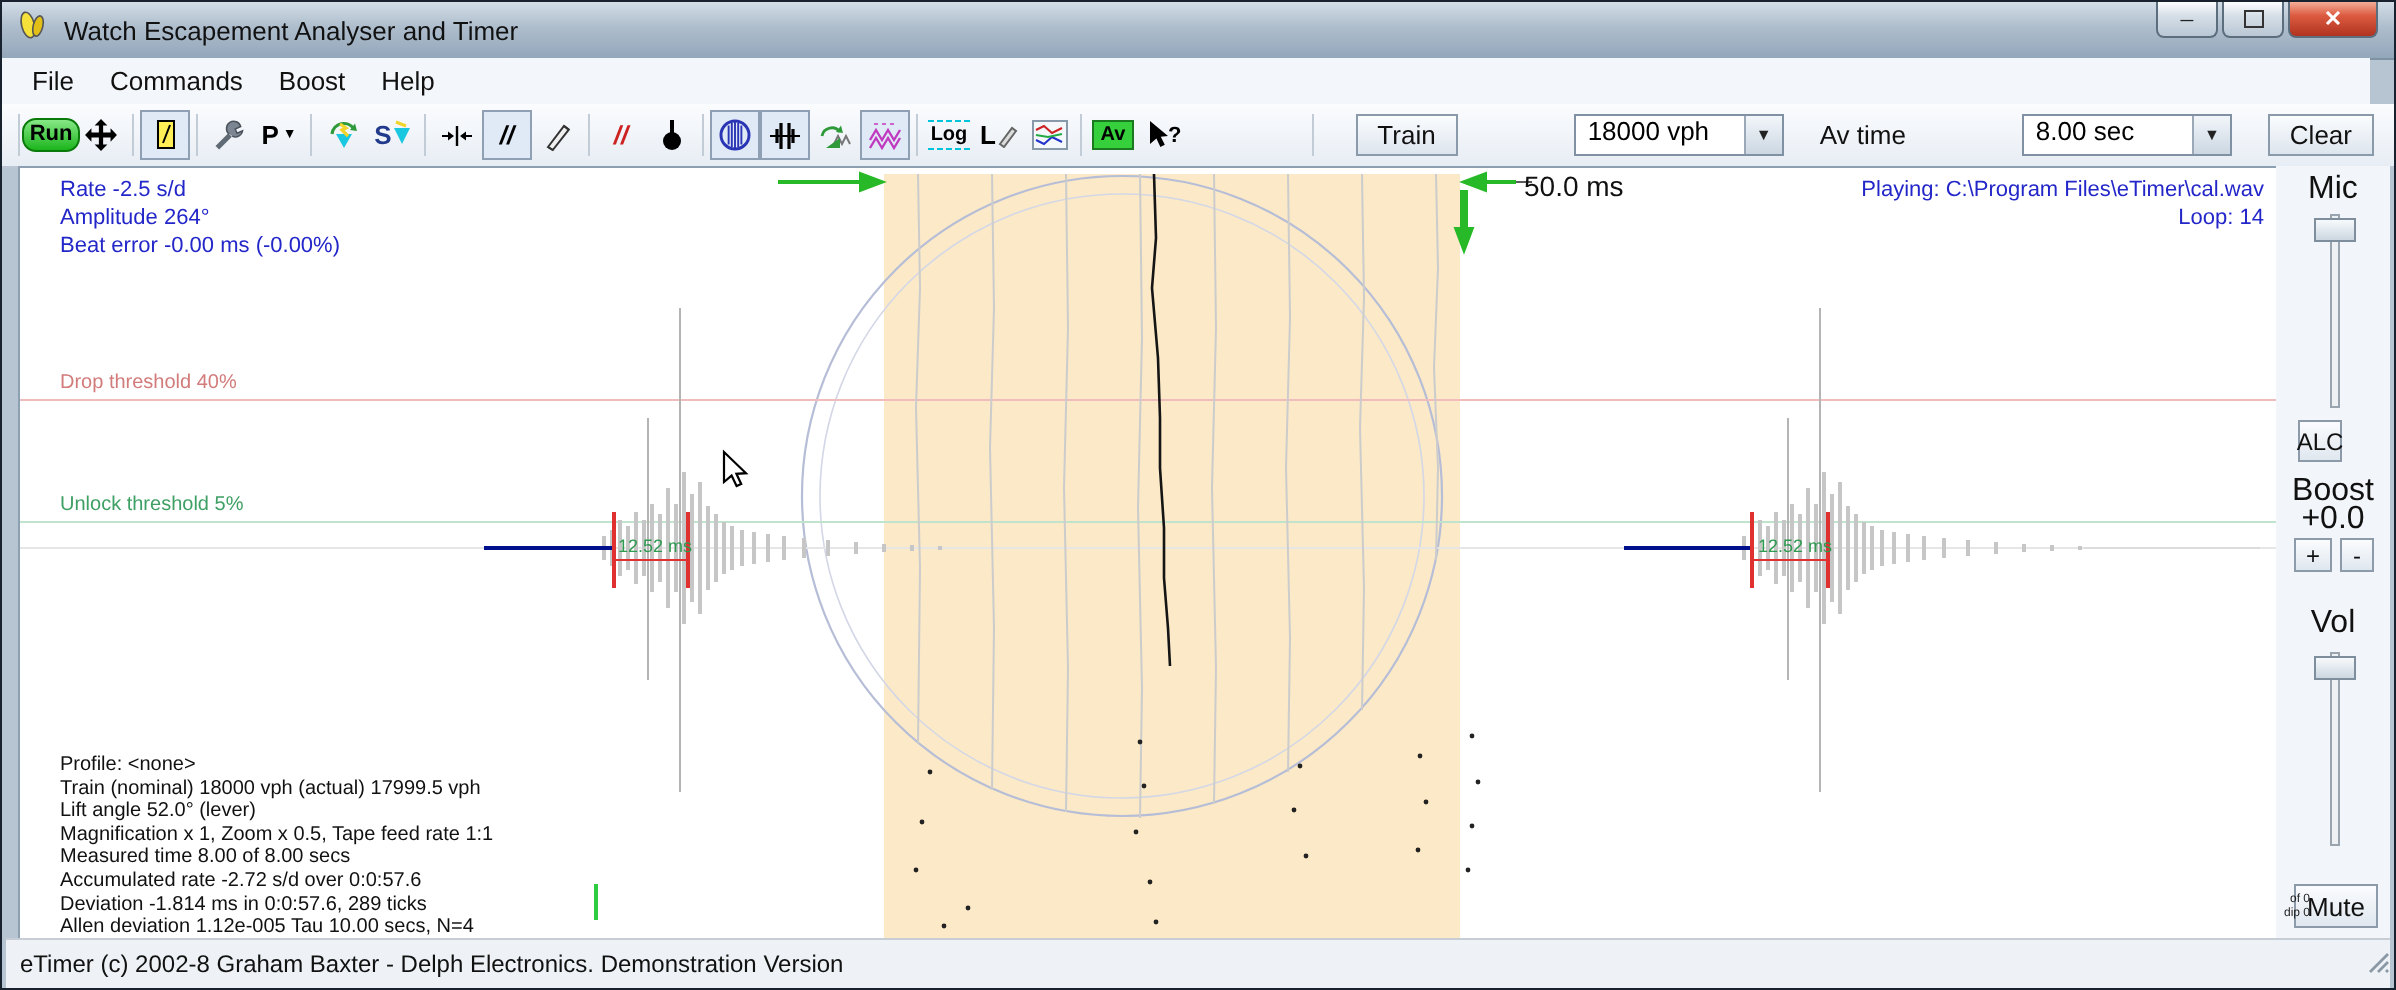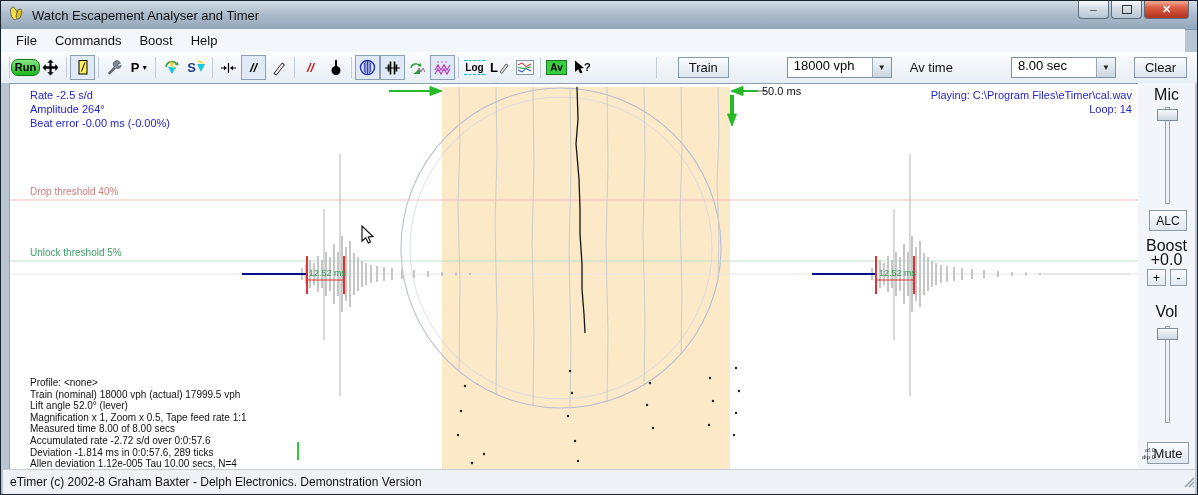--- a/index.html
+++ b/index.html
@@ -41,21 +41,21 @@
   .tlabel{font-size:13px;color:#111;}
   
   .plot{position:absolute;left:8px;top:82px;width:1128px;height:386px;background:#fff;
     border-top:1px solid #8da0b2;border-left:1px solid #8da0b2;overflow:hidden;}
   .plot svg{position:absolute;left:0;top:0;}
   .readout{position:absolute;left:20px;top:4px;color:#2326c8;font-size:11px;line-height:14px;}
   .playing{position:absolute;right:6px;top:4px;color:#2326c8;font-size:11px;line-height:14px;text-align:right;}
   .droplabel{position:absolute;left:20px;top:102px;color:#d27b7b;font-size:10px;}
   .unlocklabel{position:absolute;left:20px;top:163px;color:#3fa065;font-size:10px;}
   .profileblock{position:absolute;left:20px;top:293px;font-size:10px;line-height:11.6px;color:#111;}
-  .markerlabel{position:absolute;left:752px;top:1px;font-size:11px;color:#111;}
+  .markerlabel{position:absolute;left:752px;top:1px;font-size:14px;color:#111;}
   .ticklabel{position:absolute;top:184px;font-size:9px;color:#2e9a50;white-space:nowrap;}
   .ticklabel.left{left:299px;} .ticklabel.right{left:869px;}
   
   .sidebar{position:absolute;left:1137px;top:82px;width:57px;height:386px;background:#f2f5f9;}
   .slabel{position:absolute;width:100%;text-align:center;font-size:16px;color:#111;}
   .strack{position:absolute;left:27px;width:3px;background:#eef1f4;border:1px solid #9aa4ae;}
   .sthumb{position:absolute;left:19px;width:19px;height:10px;border:1px solid #7f8e9c;background:linear-gradient(#f7fafc,#ccd7e1);}
   .sbtn{position:absolute;border:1px solid #8c9aa9;background:linear-gradient(#fbfcfe,#dfe7ef);font-size:12px;color:#111;
     display:flex;align-items:center;justify-content:center;box-sizing:border-box;}
   .tinytext{position:absolute;left:1126px;top:446px;width:28px;font-size:6px;line-height:7px;text-align:right;color:#222;}
@@ -351,21 +351,21 @@
       <div>Allen deviation 1.12e-005 Tau 10.00 secs, N=4</div>
       <div> -1.84 ms to datum</div>
 
     </div>
   </div>
 
   <div class="sidebar">
     <div class="slabel" style="top:3px">Mic</div>
     <div class="strack" style="top:24px;height:95px"></div>
     <div class="sthumb" style="top:26px"></div>
-    <div class="sbtn" style="top:127px;left:11px;width:38px;height:21px">ALC</div>
+    <div class="sbtn" style="top:127px;left:11px;width:22px;height:21px">ALC</div>
     <div class="slabel" style="top:154px">Boost</div>
     <div class="slabel" style="top:168px">+0.0</div>
     <div class="sbtn" style="top:186px;left:9px;width:19px;height:17px">+</div>
     <div class="sbtn" style="top:186px;left:32px;width:17px;height:17px">-</div>
     <div class="slabel" style="top:220px">Vol</div>
     <div class="strack" style="top:243px;height:95px"></div>
     <div class="sthumb" style="top:245px"></div>
     <div class="sbtn" style="top:359px;left:9px;width:42px;height:22px;font-size:13px">Mute</div>
   </div>
   <div class="tinytext">

